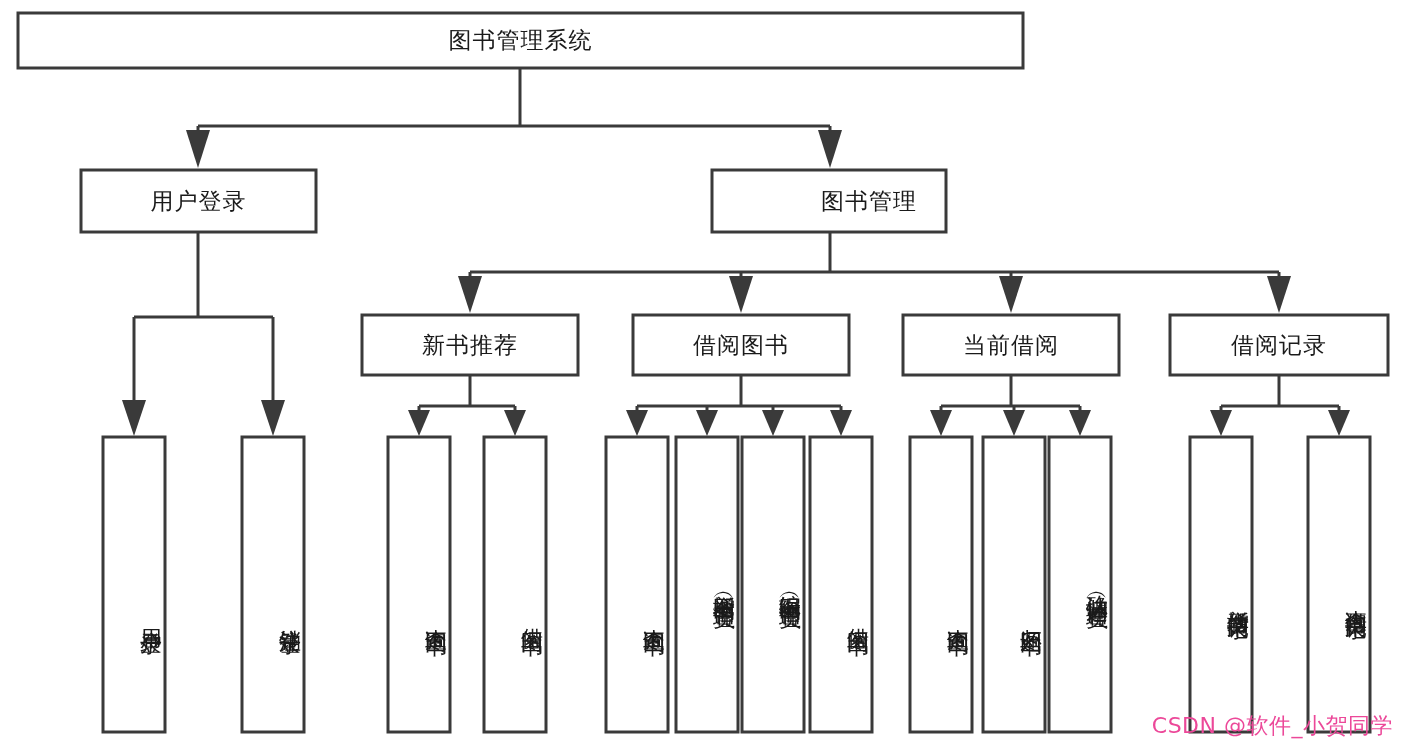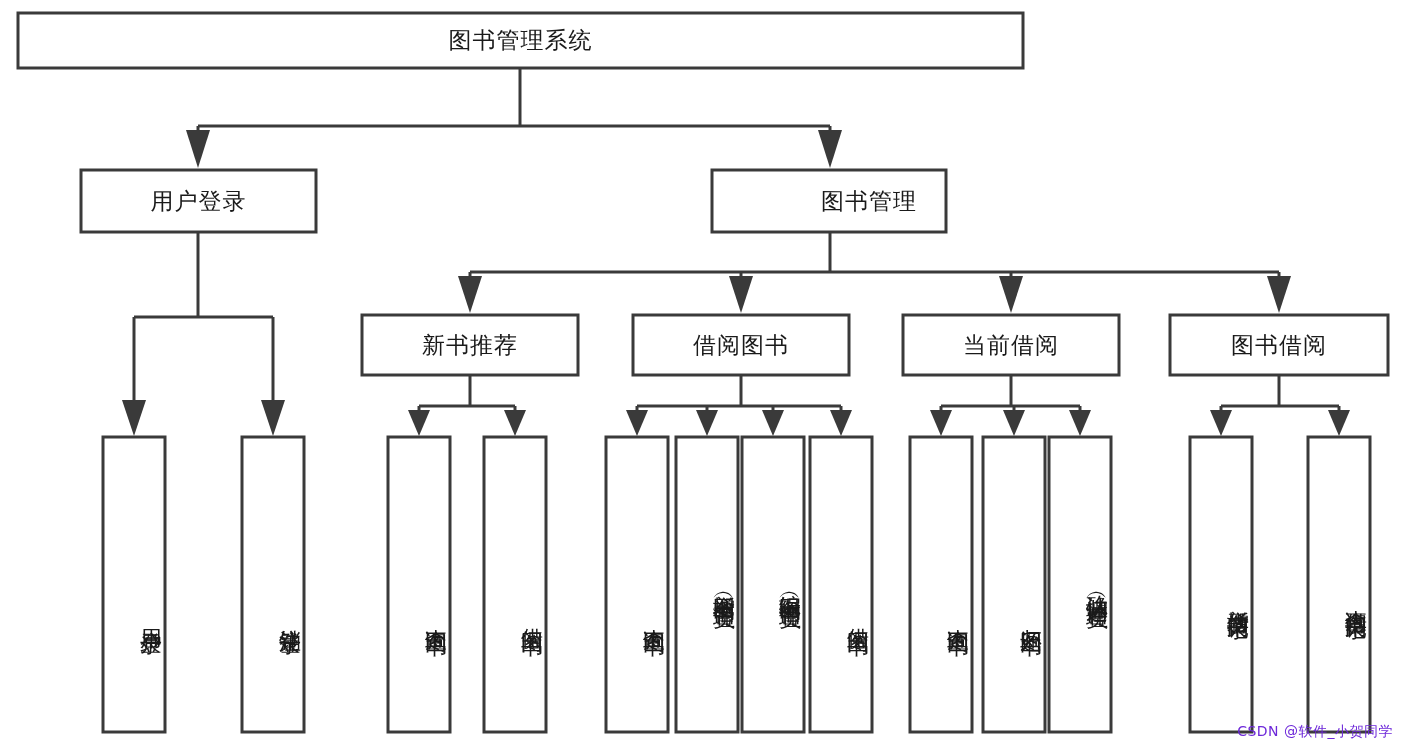--- a/index.html
+++ b/index.html
@@ -62,22 +62,22 @@
     line-height: 1.28;
     writing-mode: vertical-rl;
     text-orientation: upright;
     letter-spacing: 2px;
     pointer-events: none;
   }
   .watermark {
     position: absolute;
     right: 12px;
     bottom: 6px;
-    font-size: 14px;
-    color: #6d28d9;
+    font-size: 22px;
+    color: #ec4899;
     letter-spacing: 0.5px;
     white-space: nowrap;
   }
 </style>
 </head>
 <body>
 
 <div id="diagram-root">
 
   <svg class="diagram-canvas" viewBox="0 0 1405 747">
@@ -185,21 +185,21 @@
   </svg>
 
   <div class="node-label-h" style="left:18px; top:13px; width:1005px; height:55px;">图书管理系统</div>
 
   <div class="node-label-h" style="left:81px; top:170px; width:235px; height:62px;">用户登录</div>
   <div class="node-label-h" style="left:712px; top:170px; width:234px; height:62px;padding-left:40px;">图书管理</div>
 
   <div class="node-label-h" style="left:362px; top:315px; width:216px; height:60px;border-radius:19px;">新书推荐</div>
   <div class="node-label-h" style="left:633px; top:315px; width:216px; height:60px;">借阅图书</div>
   <div class="node-label-h" style="left:903px; top:315px; width:216px; height:60px;">当前借阅</div>
-  <div class="node-label-h" style="left:1170px; top:315px; width:218px; height:60px;">图书借阅</div>
+  <div class="node-label-h" style="left:1170px; top:315px; width:218px; height:60px;">借阅记录</div>
 
   <div class="node-label-v" style="left:103px; top:505px; width:62px; height:220px;">用户登录</div>
   <div class="node-label-v" style="left:242px; top:505px; width:62px; height:220px;">注销登录</div>
   <div class="node-label-v" style="left:388px; top:505px; width:62px; height:220px;">查询图书</div>
   <div class="node-label-v" style="left:484px; top:505px; width:62px; height:220px;">借阅图书</div>
   <div class="node-label-v" style="left:606px; top:505px; width:62px; height:220px;">查询图书</div>
   <div class="node-label-v" style="left:676px; top:443px; width:62px; height:285px;">新增图书（管理员）</div>
   <div class="node-label-v" style="left:742px; top:443px; width:62px; height:285px;">编辑图书（管理员）</div>
   <div class="node-label-v" style="left:810px; top:505px; width:62px; height:220px;">借阅图书</div>
   <div class="node-label-v" style="left:910px; top:505px; width:62px; height:220px;">查询图书</div>

